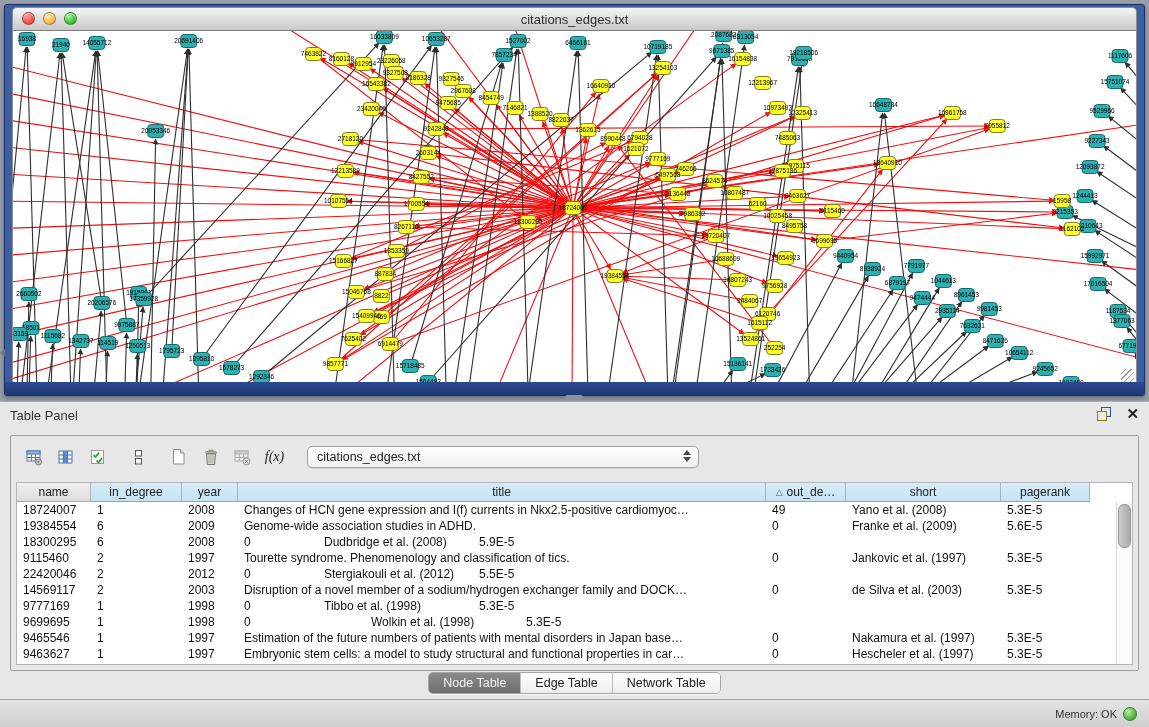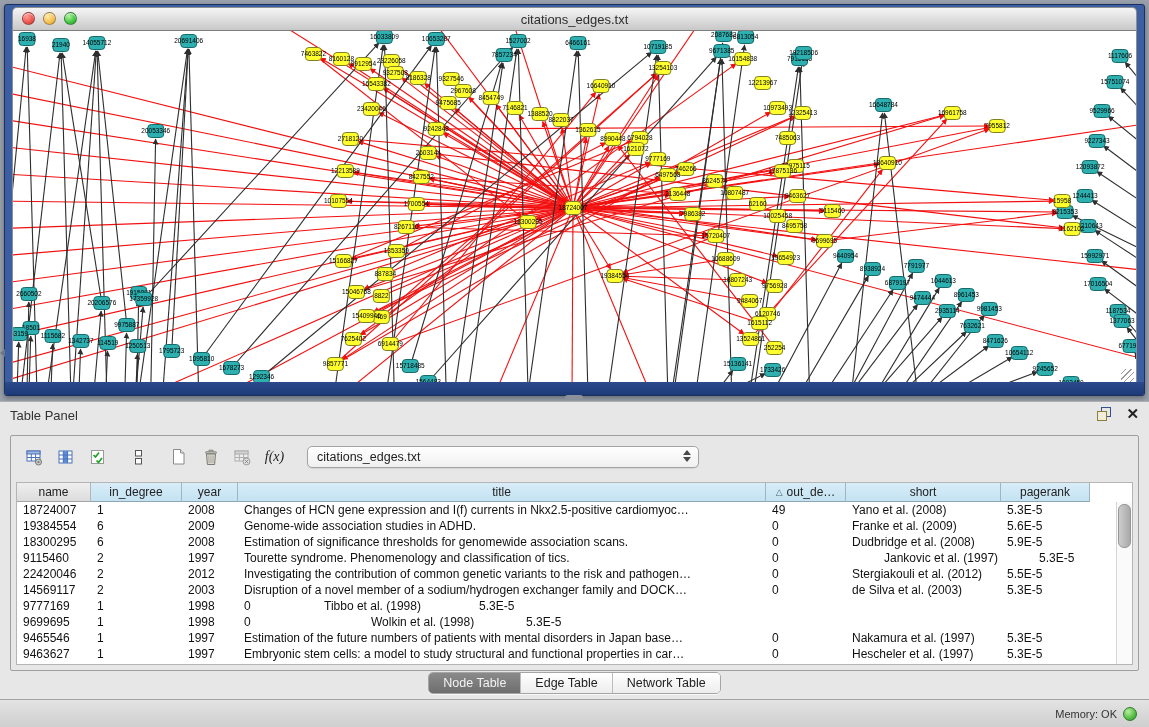--- a/index.html
+++ b/index.html
@@ -985,39 +985,37 @@
             <div class="td" style="width: 56px;">2009</div>
             <div class="td" style="width: 528px;">Genome-wide association studies in ADHD.</div>
             <div class="td" style="width: 80px;">0</div>
             <div class="td" style="width: 155px;">Franke et al. (2009)</div>
             <div class="td" style="width: 89px;">5.6E-5</div>
           </div>
           <div class="trow">
             <div class="td" style="width: 74px;">18300295</div>
             <div class="td" style="width: 91px;">6</div>
             <div class="td" style="width: 56px;">2008</div>
-            <div class="td" style="width: 528px;">Estimation of significance thresholds for genomewide association scans.</div>
             <div class="td" style="width: 80px;">0</div>
             <div class="td" style="width: 155px;">Dudbridge et al. (2008)</div>
             <div class="td" style="width: 89px;">5.9E-5</div>
           </div>
           <div class="trow">
             <div class="td" style="width: 74px;">9115460</div>
             <div class="td" style="width: 91px;">2</div>
             <div class="td" style="width: 56px;">1997</div>
             <div class="td" style="width: 528px;">Tourette syndrome. Phenomenology and classification of tics.</div>
             <div class="td" style="width: 80px;">0</div>
-            <div class="td" style="width: 155px; margin-left: 32px;">Jankovic et al. (1997)</div>
+            <div class="td" style="width: 155px;">Jankovic et al. (1997)</div>
             <div class="td" style="width: 89px;">5.3E-5</div>
           </div>
           <div class="trow">
             <div class="td" style="width: 74px;">22420046</div>
             <div class="td" style="width: 91px;">2</div>
             <div class="td" style="width: 56px;">2012</div>
-            <div class="td" style="width: 528px;">Investigating the contribution of common genetic variants to the risk and pathogen…</div>
             <div class="td" style="width: 80px;">0</div>
             <div class="td" style="width: 155px;">Stergiakouli et al. (2012)</div>
             <div class="td" style="width: 89px;">5.5E-5</div>
           </div>
           <div class="trow">
             <div class="td" style="width: 74px;">14569117</div>
             <div class="td" style="width: 91px;">2</div>
             <div class="td" style="width: 56px;">2003</div>
             <div class="td" style="width: 528px;">Disruption of a novel member of a sodium/hydrogen exchanger family and DOCK…</div>
             <div class="td" style="width: 80px;">0</div>

